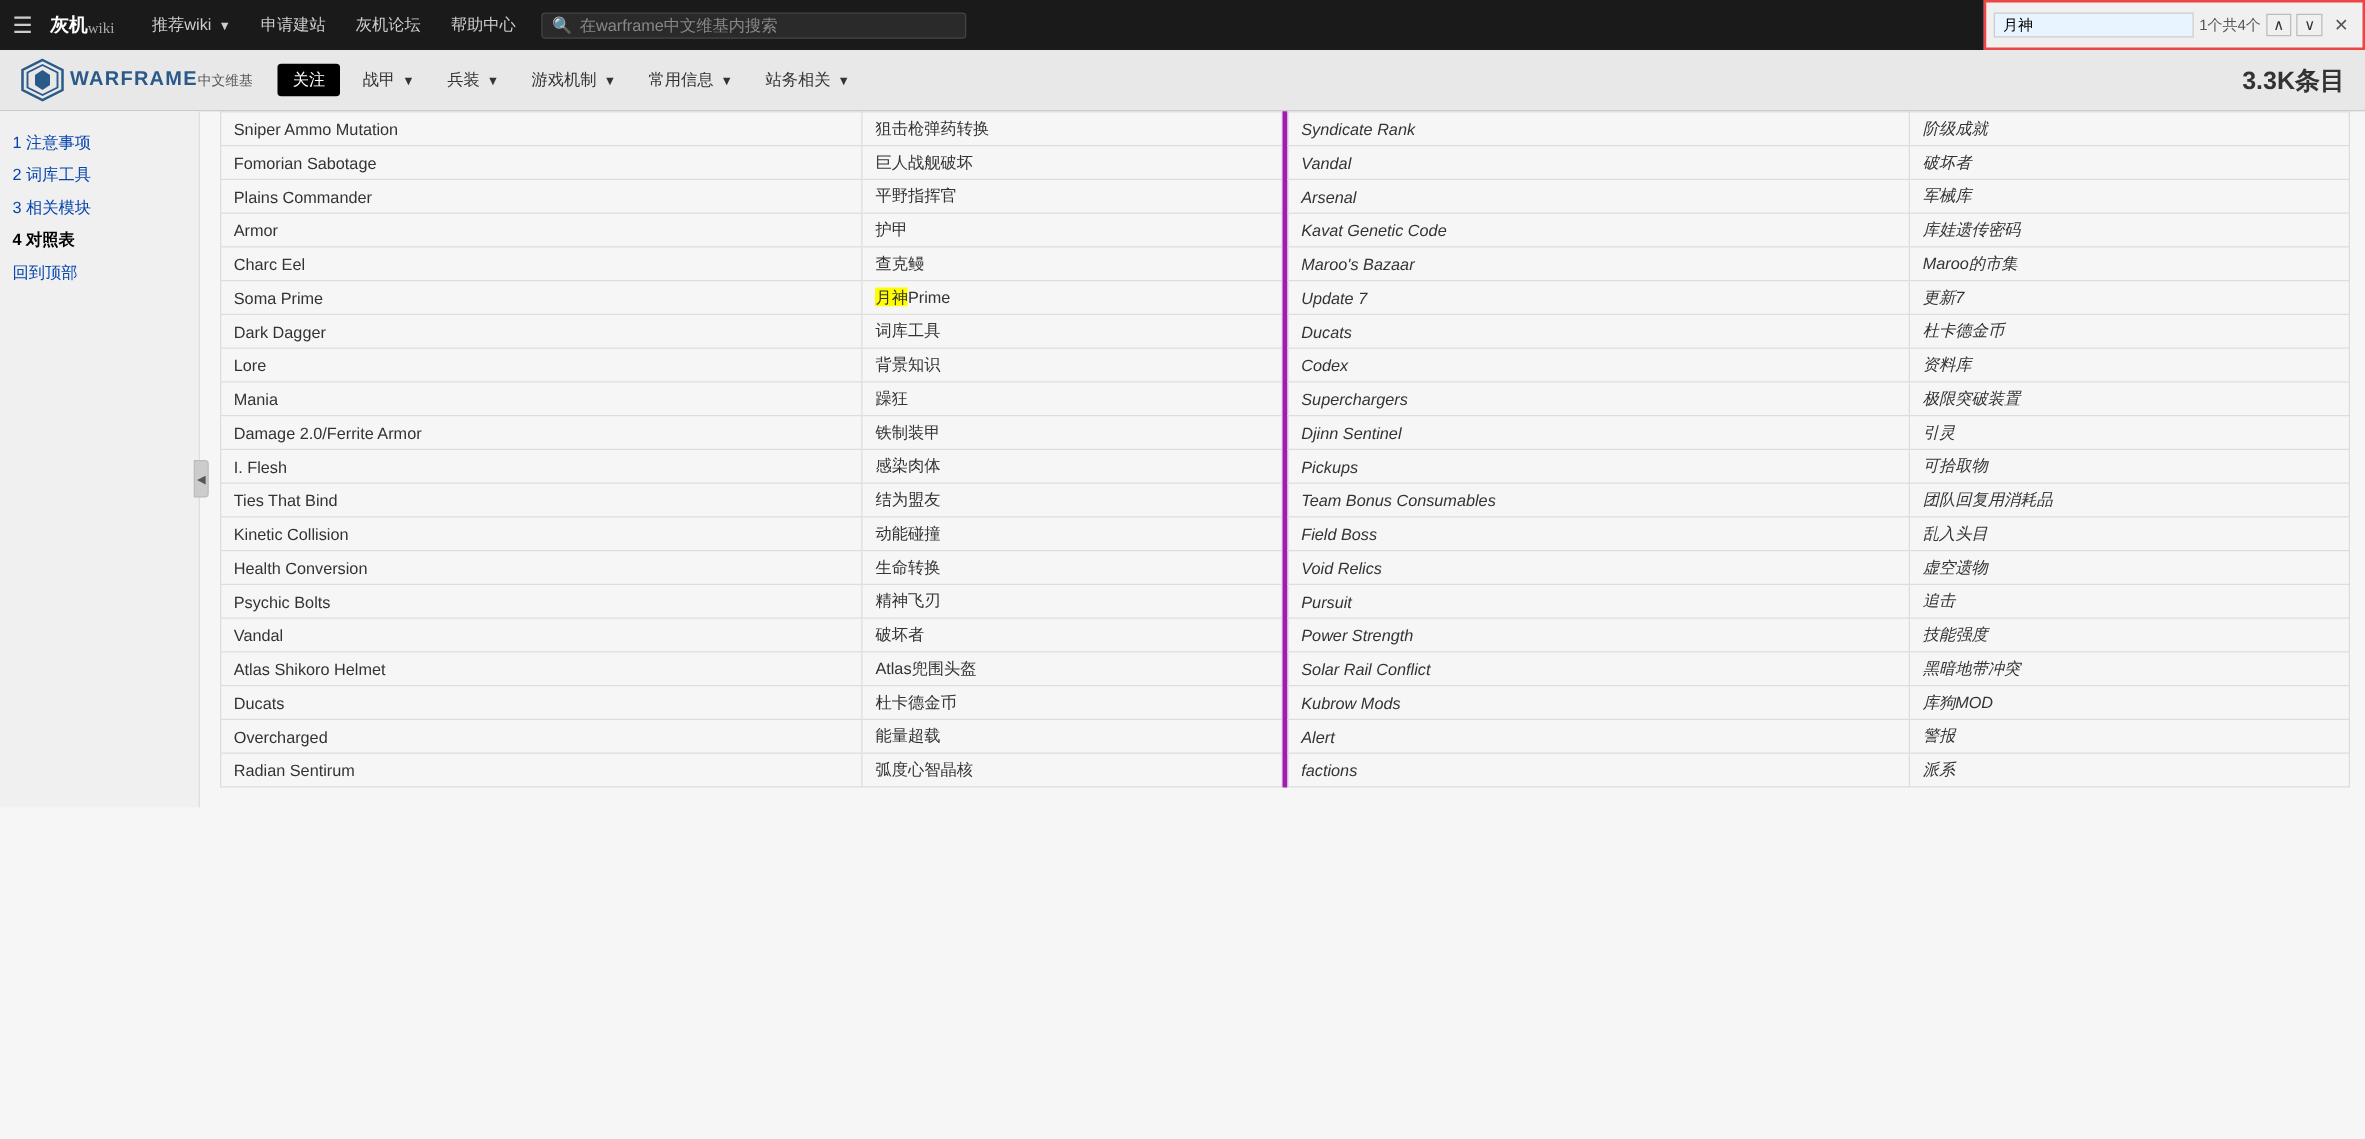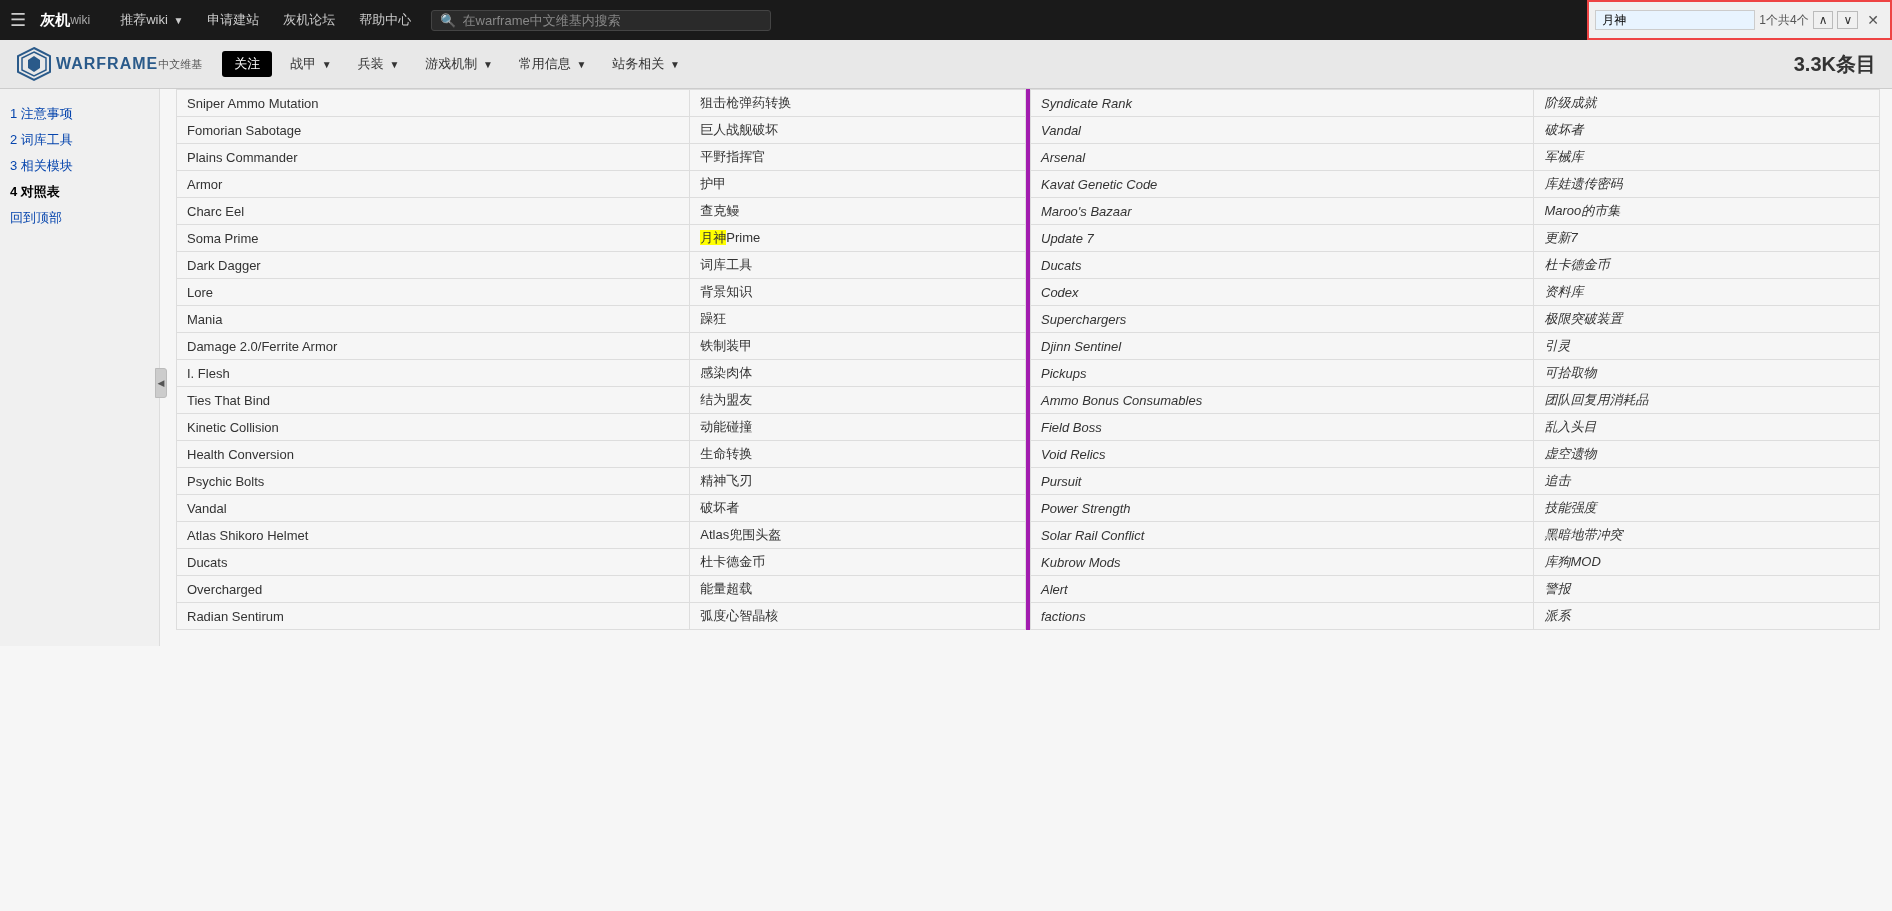--- a/index.html
+++ b/index.html
@@ -16,22 +16,23 @@
       position: relative;
     }
     .top-nav .hamburger {
       color: #ccc;
       font-size: 18px;
       margin-right: 14px;
       cursor: pointer;
     }
     .top-nav .logo-area {
       display: flex;
-      align-items: center;
+      align-items: flex-end;
       margin-right: 20px;
+      font-family: Liberation Serif, serif;
     }
     .top-nav .logo-text {
       color: #fff;
       font-size: 15px;
       font-weight: bold;
     }
     .top-nav .logo-wiki {
       color: #aaa;
       font-size: 12px;
     }
@@ -443,21 +444,21 @@
               </tr>
               <tr>
                 <td>Djinn Sentinel</td>
                 <td>引灵</td>
               </tr>
               <tr>
                 <td>Pickups</td>
                 <td>可拾取物</td>
               </tr>
               <tr>
-                <td>Ammo Bonus Consumables</td>
+                <td>Team Bonus Consumables</td>
                 <td>团队回复用消耗品</td>
               </tr>
               <tr>
                 <td>Field Boss</td>
                 <td>乱入头目</td>
               </tr>
               <tr>
                 <td>Void Relics</td>
                 <td>虚空遗物</td>
               </tr>

